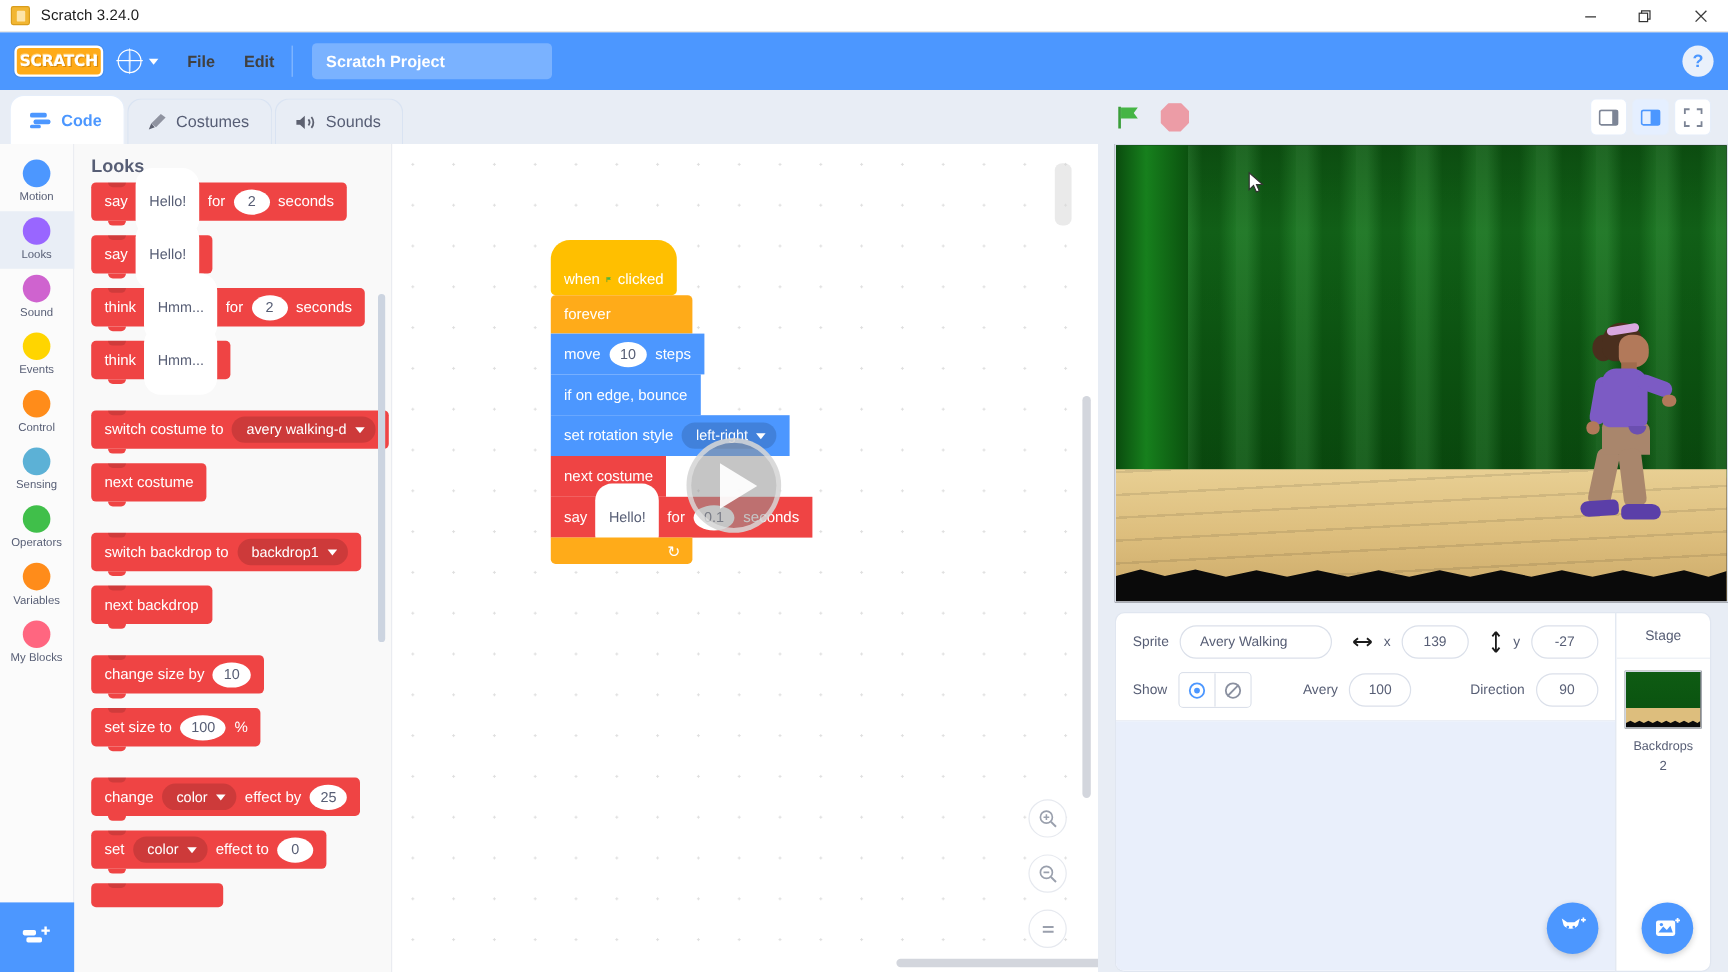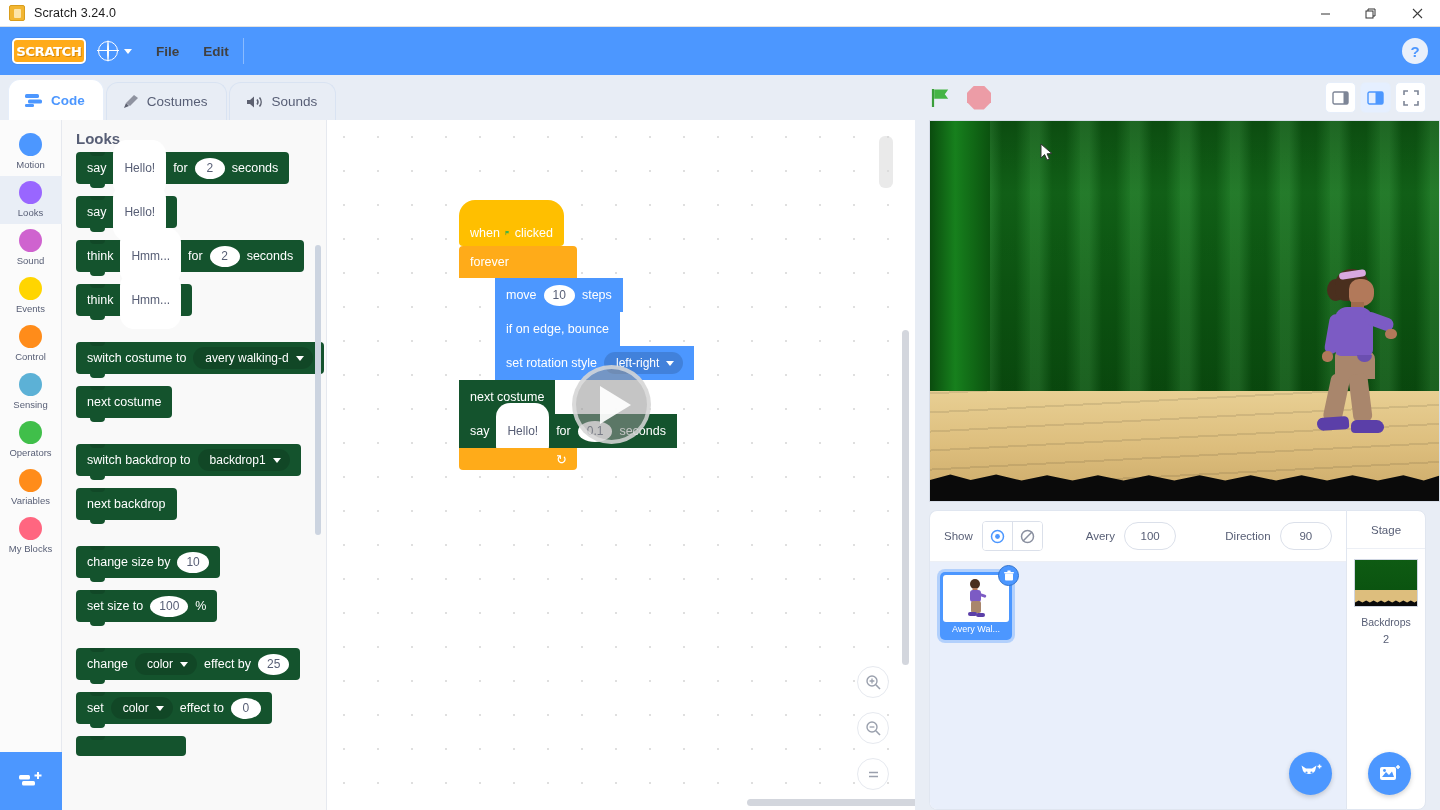--- a/index.html
+++ b/index.html
@@ -136,22 +136,22 @@
   .blk::before { 
     content: ''; position: absolute; left: 14px; top: 0;
     width: 15px; height: 4px; border-radius: 0 0 4px 4px;
     background: rgba(0,0,0,.13);
   }
   .blk::after { 
     content: ''; position: absolute; left: 14px; top: 100%;
     width: 15px; height: 4px; border-radius: 0 0 4px 4px;
     background: inherit;
   }
-  .looks { background: #14532d; }
-  .motion { background: #4c97ff; margin-left: 36px; }
+  .looks { background: #ef4444; }
+  .motion { background: #4c97ff; }
   .oval {
     background: #fff; color: #575e75; border-radius: 14px;
     padding: 21px 11px; font-size: 12px; min-width: 26px;
     text-align: center; display: inline-block; line-height: 15px;
   }
   .oval.num { border-radius: 50%; padding: 3px 9px; min-width: 30px; }
   .dropdown {
     background: rgba(0,0,0,.14); border-radius: 13px;
     padding: 4px 9px 4px 12px; font-size: 12px; color: #fff;
     display: inline-flex; align-items: center; gap: 7px;
@@ -386,20 +386,23 @@
     <span class="globe"></span>
     <span class="caret-d"></span>
   </div>
   <div class="mb-item">
     <span>File</span>
   </div>
   <div class="mb-item">
     <span>Edit</span>
   </div>
   <div class="mb-sep"></div>
+  <div class="projname">
+    <span>Scratch Project</span>
+  </div>
   <div class="help-btn">
     <span>?</span>
   </div>
 </div>
 
 <div class="app">
 
   <div class="editor">
 
     <div class="tabrow">
@@ -727,20 +730,40 @@
       <svg class="cursor-arrow" width="14" height="19" viewBox="0 0 14 19">
         <path d="M1 1 L1 15 L4.6 11.6 L7 17 L9.4 16 L7.1 10.8 L12 10.6 Z" fill="#fff" stroke="#333" stroke-width="1"></path>
       </svg>
     </div>
 
     <div class="bottomrow">
 
       <div class="spritepane">
         <div class="spriteinfo">
           <div class="inforow">
+            <span class="ilabel">Sprite</span>
+            <span class="ifield name">
+              <span>Avery Walking</span>
+            </span>
+            <svg width="18" height="12" viewBox="0 0 18 12" style="margin-left:8px">
+              <path d="M1 6 h16 M1 6 l4 -3.4 M1 6 l4 3.4 M17 6 l-4 -3.4 M17 6 l-4 3.4" stroke="#1b1b1b" stroke-width="1.6" fill="none" stroke-linejoin="round"></path>
+            </svg>
+            <span class="ilabel">x</span>
+            <span class="ifield small">
+              <span>139</span>
+            </span>
+            <svg width="12" height="20" viewBox="0 0 12 20" style="margin-left:8px">
+              <path d="M6 1 v18 M6 1 l-3.2 4 M6 1 l3.2 4 M6 19 l-3.2 -4 M6 19 l3.2 -4" stroke="#1b1b1b" stroke-width="1.6" fill="none" stroke-linejoin="round"></path>
+            </svg>
+            <span class="ilabel">y</span>
+            <span class="ifield small">
+              <span>-27</span>
+            </span>
+          </div>
+          <div class="inforow">
             <span class="ilabel">Show</span>
             <span class="showgroup">
               <span class="showbtn">
                 <svg width="17" height="17" viewBox="0 0 17 17">
                     <circle cx="8.5" cy="8.5" r="6" fill="none" stroke="#4c97ff" stroke-width="1.5"></circle>
                     <circle cx="8.5" cy="8.5" r="2.4" fill="#4c97ff"></circle>
                   </svg>
               </span>
               <span class="showbtn">
                 <svg width="17" height="17" viewBox="0 0 17 17">
@@ -754,41 +777,20 @@
               <span>100</span>
             </span>
             <span class="ilabel" style="margin-left:40px">Direction</span>
             <span class="ifield small">
               <span>90</span>
             </span>
           </div>
         </div>
 
         <div class="spritelist">
-          <div class="sprite-card">
-            <div class="sprite-thumb">
-              <svg width="26" height="40" viewBox="0 0 26 40">
-                <ellipse cx="12" cy="5" rx="5" ry="5" fill="#4a2f1e"></ellipse>
-                <rect x="9.5" y="9" width="5" height="3" fill="#b2795a"></rect>
-                <rect x="7" y="11" width="11" height="12" rx="3" fill="#7c5bc4"></rect>
-                <rect x="8" y="22" width="10" height="12" rx="2" fill="#a9866c"></rect>
-                <rect x="5" y="33" width="9" height="4" rx="2" fill="#5b3fa8"></rect>
-                <rect x="13" y="34" width="9" height="4" rx="2" fill="#5b3fa8"></rect>
-                <rect x="17" y="14" width="7" height="3" rx="1.5" fill="#7c5bc4" transform="rotate(18 17 14)"></rect>
-              </svg>
-            </div>
-            <div class="sprite-name">Avery Wal...</div>
-            <div class="del-badge">
-              <svg width="12" height="12" viewBox="0 0 12 12">
-                <rect x="2" y="3.4" width="8" height="7.2" rx="1" fill="#fff"></rect>
-                <rect x="1" y="2" width="10" height="1.6" rx="0.8" fill="#fff"></rect>
-                <rect x="4.2" y="0.5" width="3.6" height="1.6" rx="0.8" fill="#fff"></rect>
-              </svg>
-            </div>
-          </div>
           <div class="fab">
             <svg width="24" height="22" viewBox="0 0 24 22">
               <path d="M4 8 L2.5 2.5 L7 5.5 h6 L17.5 2.5 L16 8 a7 6 0 0 1 -12 0 Z" fill="#fff"></path>
               <circle cx="7.5" cy="9.5" r="1.1" fill="#4c97ff"></circle>
               <circle cx="12.5" cy="9.5" r="1.1" fill="#4c97ff"></circle>
               <path d="M20.5 1.5 v4 M18.5 3.5 h4" stroke="#fff" stroke-width="1.4"></path>
             </svg>
           </div>
         </div>
       </div>

